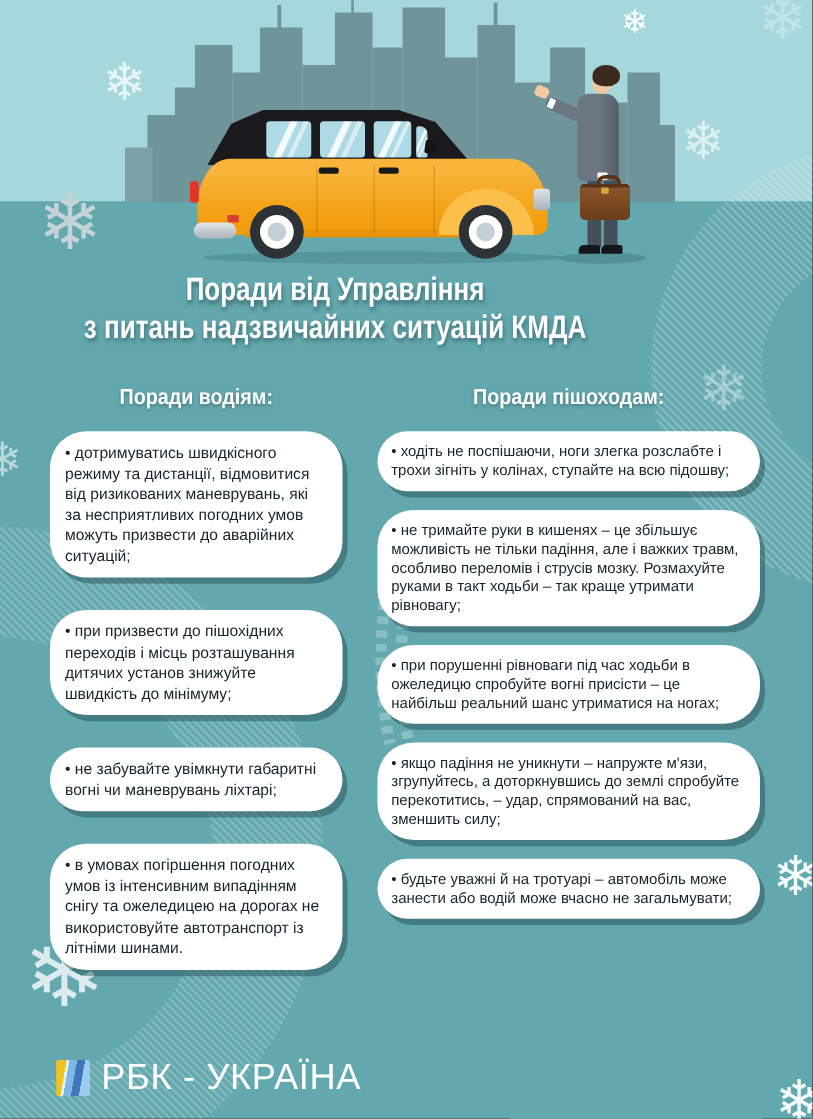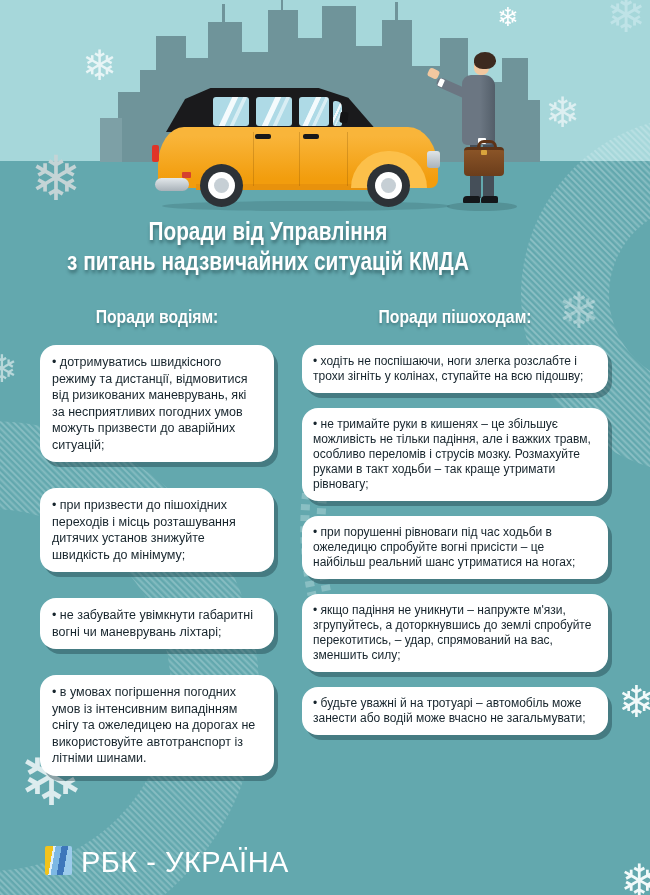--- a/index.html
+++ b/index.html
@@ -56,27 +56,27 @@
   .case-cuff{position:absolute;left:478px;top:138px;width:8px;height:6px;background:#fff;border-radius:1px;}
   
   .title{position:absolute;left:-57px;top:216px;width:650px;text-align:center;
     transform:scaleX(.8);transform-origin:center;color:#fff;font-weight:bold;
     font-size:26px;line-height:30px;text-shadow:1px 3px 4px rgba(10,40,45,.45);}
   .col{position:absolute;}
   .col-left{left:40px;top:307px;width:234px;}
   .col-right{left:302px;top:307px;width:306px;}
   .col-header{margin:0 0 17px 0;text-align:center;color:#fff;font-weight:bold;font-size:17.5px;
     transform:scaleX(.9);transform-origin:center;text-shadow:0 2px 3px rgba(10,40,45,.35);}
-  .tip{background:#fff;border-radius:16px;box-shadow:4px 5px 0 rgba(28,62,68,.42);
+  .tip{background:#fff;border-radius:29px;box-shadow:4px 5px 0 rgba(28,62,68,.42);
     color:#16242c;}
   .col-left .tip{padding:9px 12px;margin-bottom:26px;font-size:12.5px;line-height:16.5px;}
   .col-right .tip{padding:9px 11px;margin-bottom:15px;font-size:12px;line-height:15px;}
   .tip p{margin:0;}
   
-  .brand{position:absolute;left:45px;top:846px;display:flex;}
+  .brand{position:absolute;left:45px;top:846px;display:flex;align-items:center;}
   .brand-icon{width:27px;height:29px;border-radius:2px;margin-right:9px;
     background:linear-gradient(100deg,#f2c31c 0 26%,#dff0f9 26% 33%,#7db8e4 33% 52%,#3e77bb 52% 72%,#9ccbec 72% 100%);}
   .brand-text{color:#fff;font-size:29px;letter-spacing:.5px;}
 </style>
 </head>
 <body>
 
 <div class="page">
 
   <div class="sky"></div>

